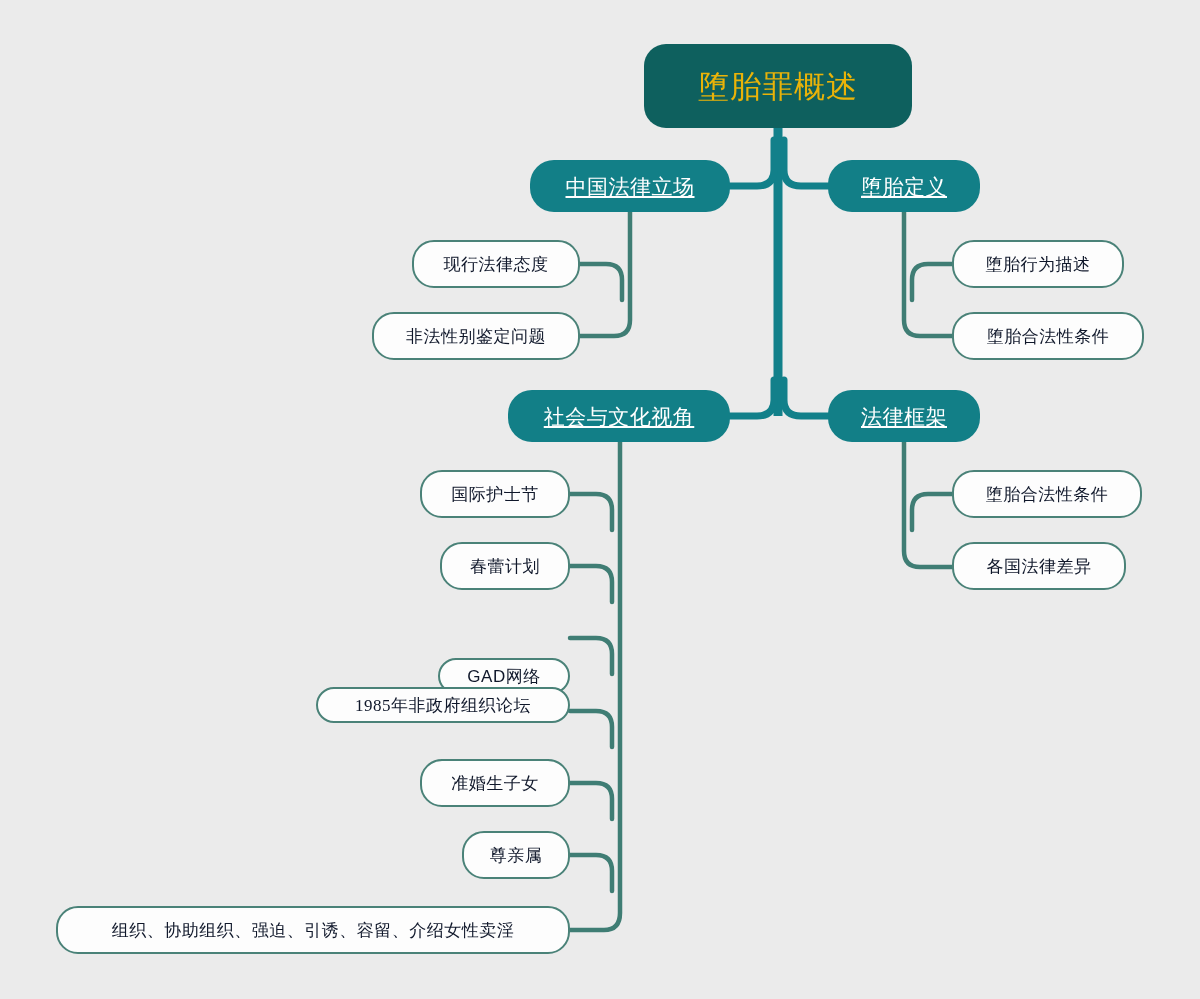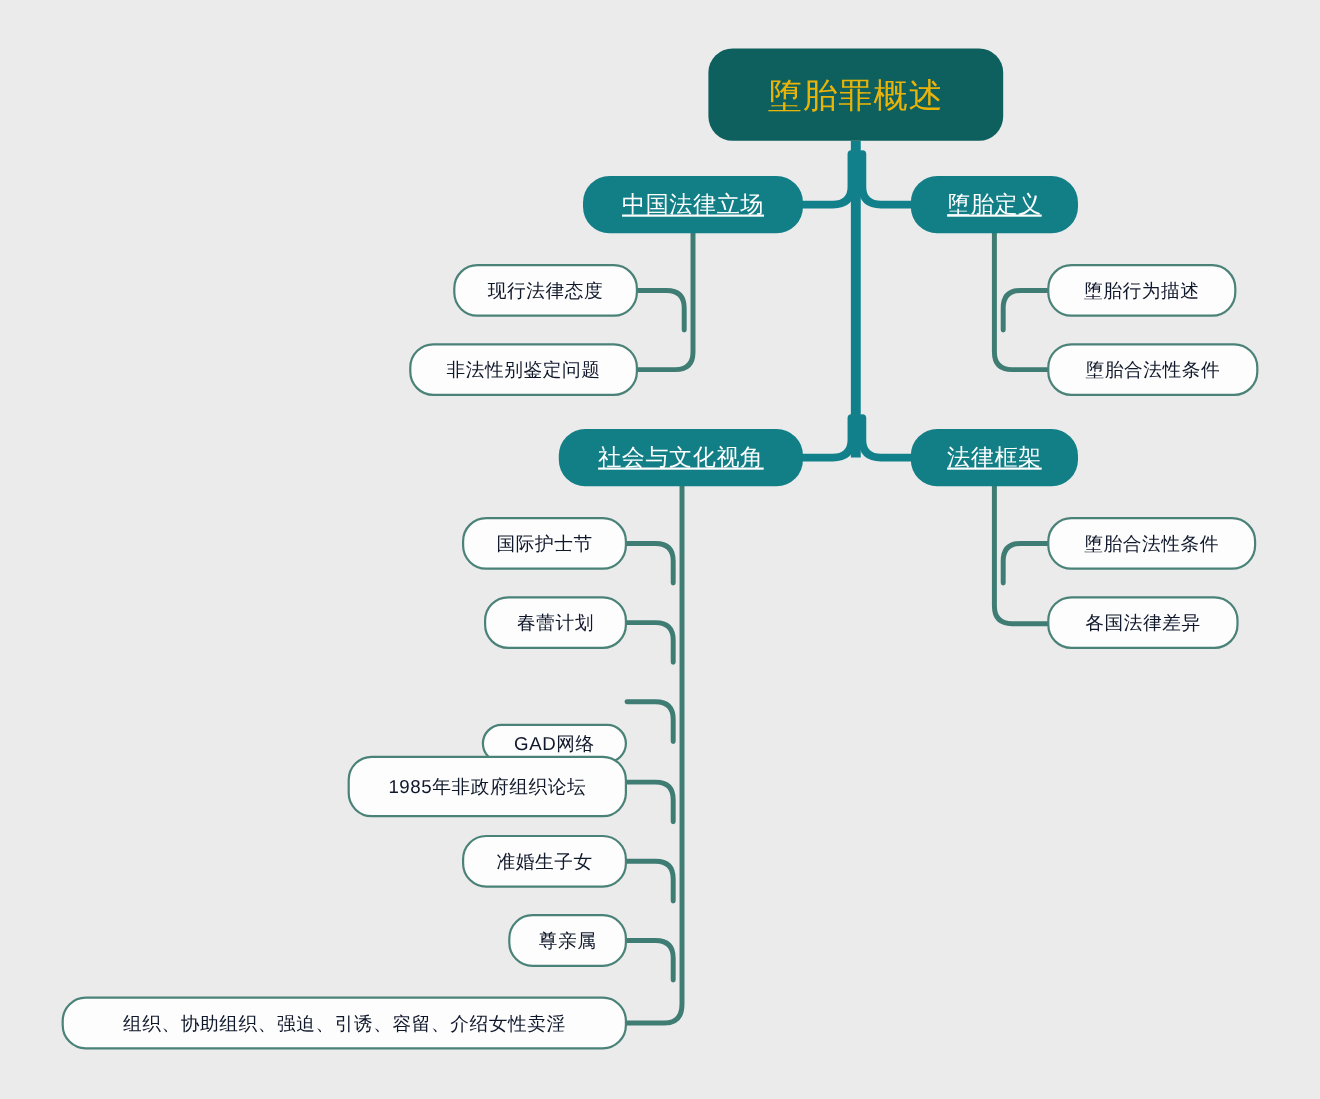--- a/index.html
+++ b/index.html
@@ -137,21 +137,21 @@
   </div>
 
   <div class="node node-leaf" style="left:440px; top:542px; width:130px; height:48px;">
     <span>春蕾计划</span>
   </div>
 
   <div class="node node-leaf" style="left:438px; top:614px; width:132px; height:36px;margin-top:44px;">
     <span>GAD网络</span>
   </div>
 
-  <div class="node node-leaf" style="left:316px; top:687px; width:254px; height:56px;">
+  <div class="node node-leaf" style="left:316px; top:687px; width:254px; height:36px;font-family:Liberation Serif, serif;">
     <span>1985年非政府组织论坛</span>
   </div>
 
   <div class="node node-leaf" style="left:420px; top:759px; width:150px; height:48px;">
     <span>准婚生子女</span>
   </div>
 
   <div class="node node-leaf" style="left:462px; top:831px; width:108px; height:48px;">
     <span>尊亲属</span>
   </div>

